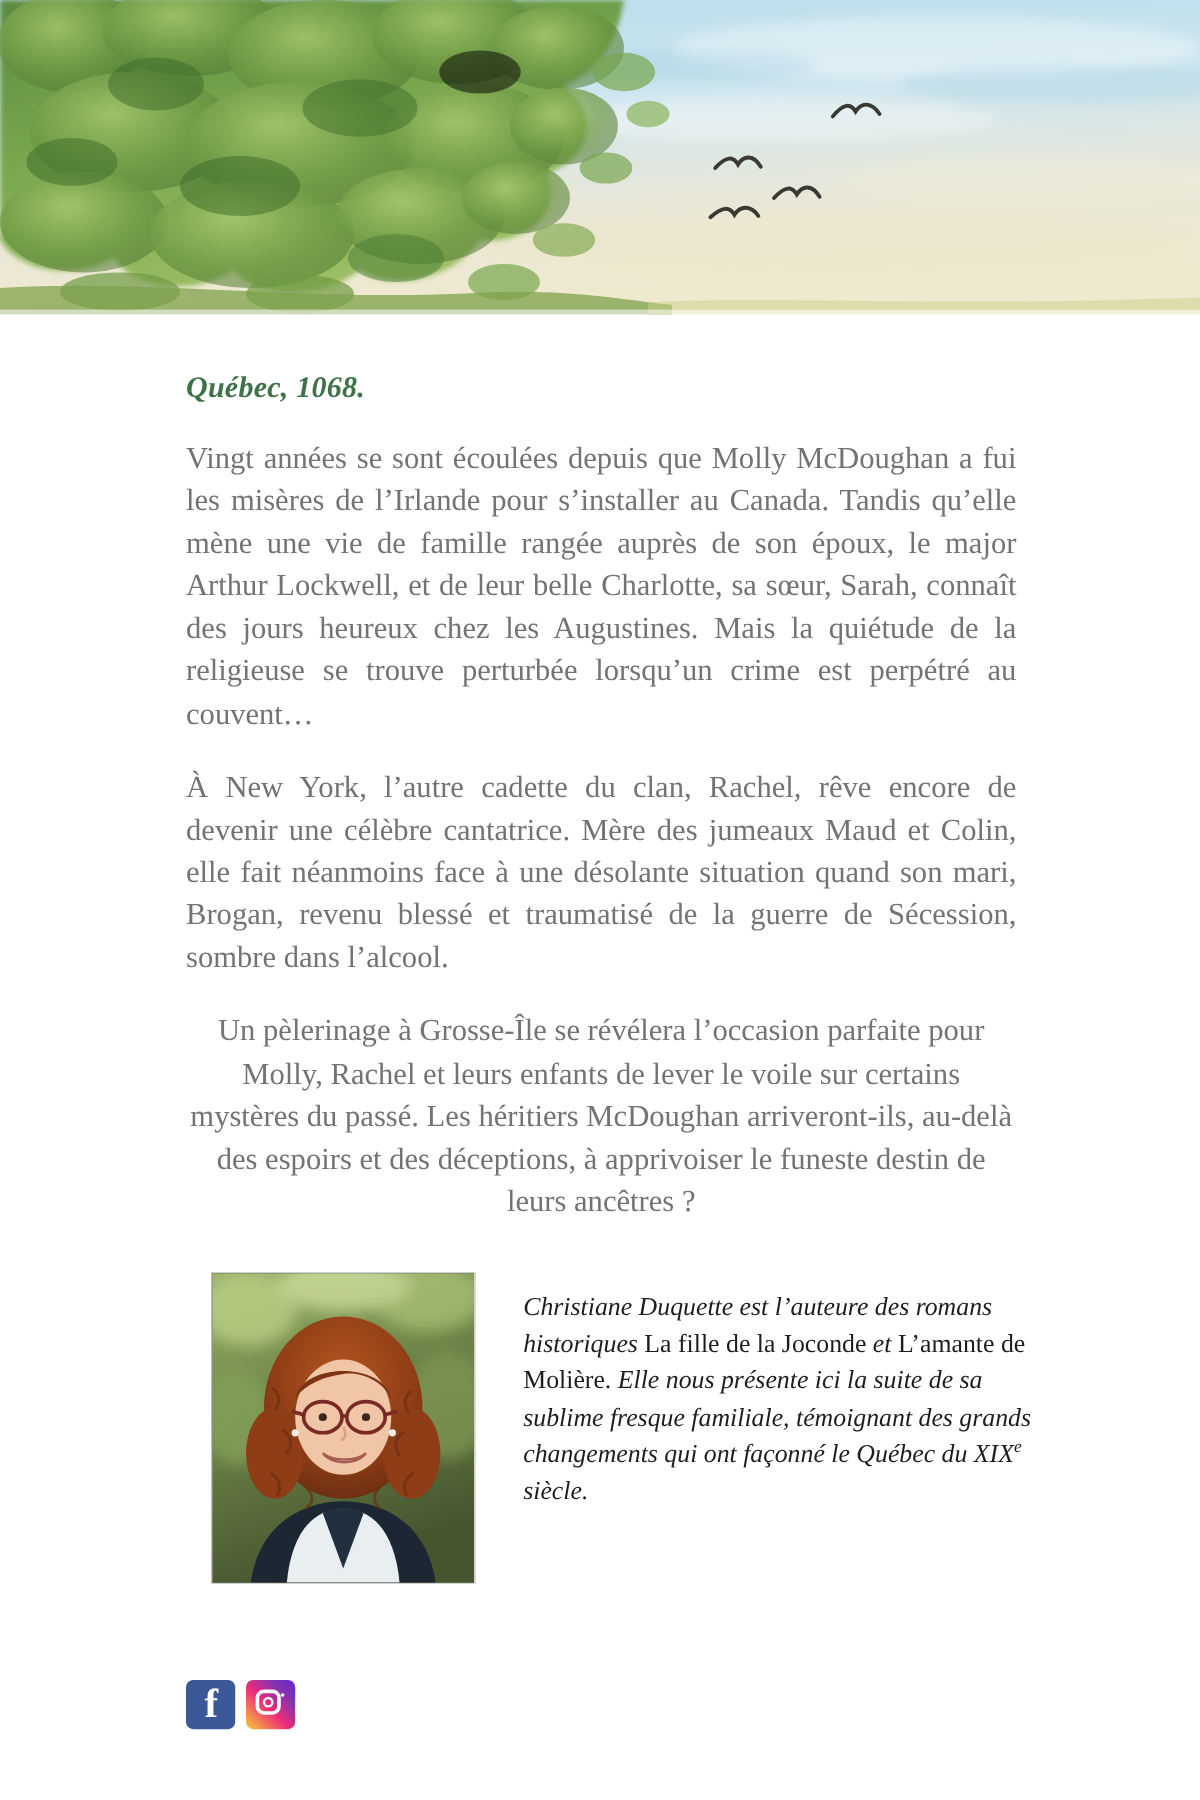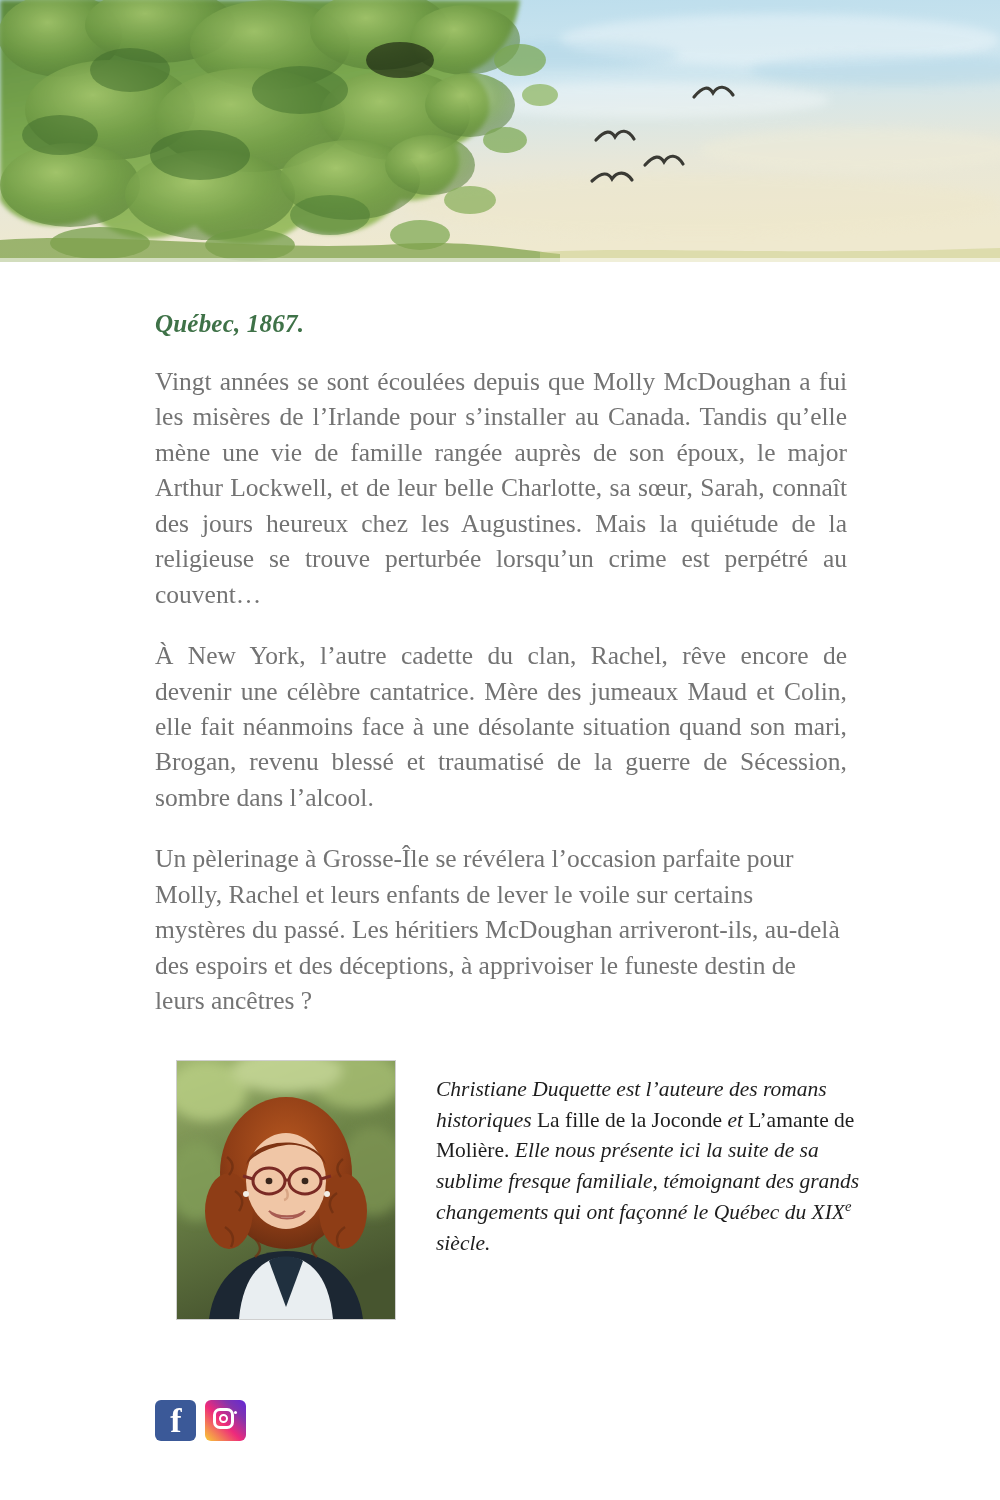--- a/index.html
+++ b/index.html
@@ -49,21 +49,21 @@
   p.body-par {
     margin: 0 0 26px 0;
     font-size: 25.5px;
     line-height: 1.39;
     color: #737373;
     text-align: justify;
     text-justify: inter-word;
     hyphens: none;
   }
   p.body-par.last {
-    text-align: left;
+    text-align: center;
   }
 
   
   .author-block {
     position: absolute;
     left: 155px;
     top: 1060px;
     width: 692px;
     display: flex;
     align-items: flex-start;
@@ -249,21 +249,21 @@
       <path d="M596,140 C605,130 611,130 615,137 C620,129 628,129 634,139"></path>
       <path d="M645,165 C654,155 660,155 664,162 C669,154 677,154 683,164"></path>
       <path d="M592,181 C602,172 608,172 612,179 C617,171 626,171 632,180"></path>
     </g>
 
     <rect x="0" y="258" width="1000" height="4" fill="#ffffff" opacity="0.55"></rect>
   </svg>
 </div>
 
 <div class="content">
-  <div class="kicker">Québec, 1867.</div>
+  <div class="kicker">Québec, 1068.</div>
   <p class="body-par">Vingt années se sont écoulées depuis que Molly McDoughan a fui les misères de l’Irlande pour s’installer au Canada. Tandis qu’elle mène une vie de famille rangée auprès de son époux, le major Arthur Lockwell, et de leur belle Charlotte, sa sœur, Sarah, connaît des jours heureux chez les Augustines. Mais la quiétude de la religieuse se trouve perturbée lorsqu’un crime est perpétré au couvent…</p>
   <p class="body-par">À New York, l’autre cadette du clan, Rachel, rêve encore de devenir une célèbre cantatrice. Mère des jumeaux Maud et Colin, elle fait néanmoins face à une désolante situation quand son mari, Brogan, revenu blessé et traumatisé de la guerre de Sécession, sombre dans l’alcool.</p>
   <p class="body-par last">Un pèlerinage à Grosse-Île se révélera l’occasion parfaite pour Molly, Rachel et leurs enfants de lever le voile sur certains mystères du passé. Les héritiers McDoughan arriveront-ils, au-delà des espoirs et des déceptions, à apprivoiser le funeste destin de leurs ancêtres ?</p>
 </div>
 
 <div class="author-block">
   <div class="author-photo">
     <svg width="218" height="258" viewBox="0 0 218 258" xmlns="http://www.w3.org/2000/svg">
       <defs>
         <linearGradient id="bgFoliage" x1="0" y1="0" x2="0.3" y2="1">

